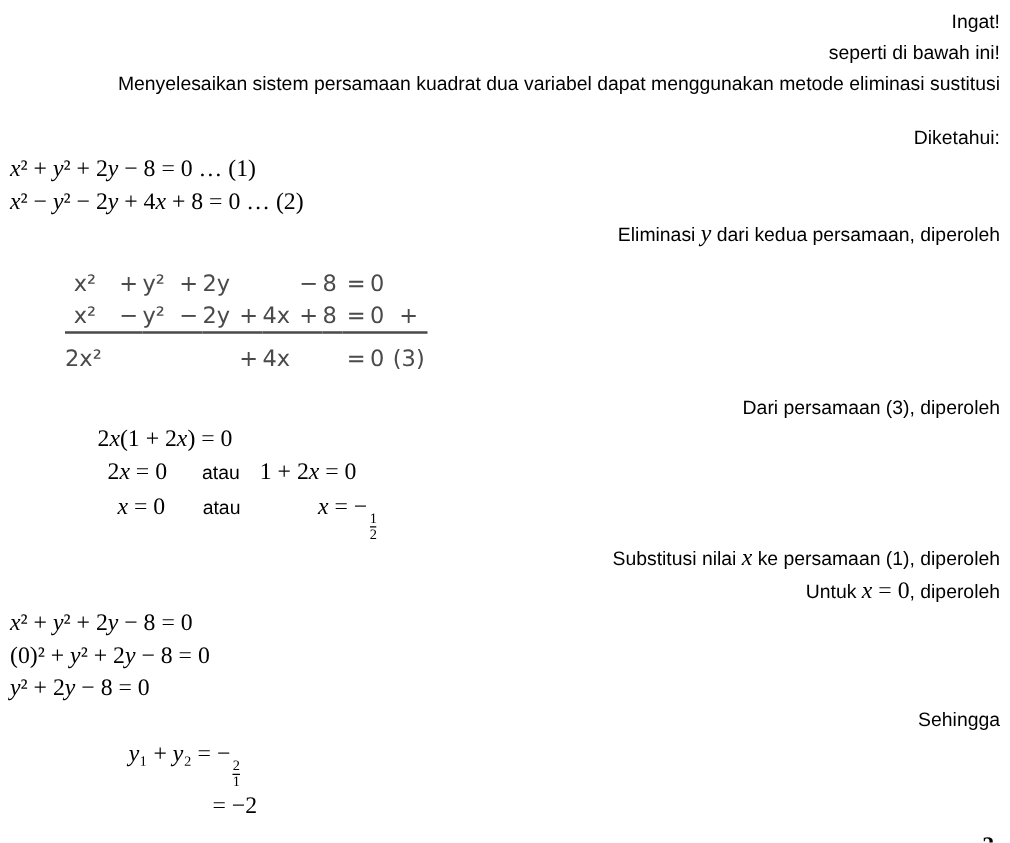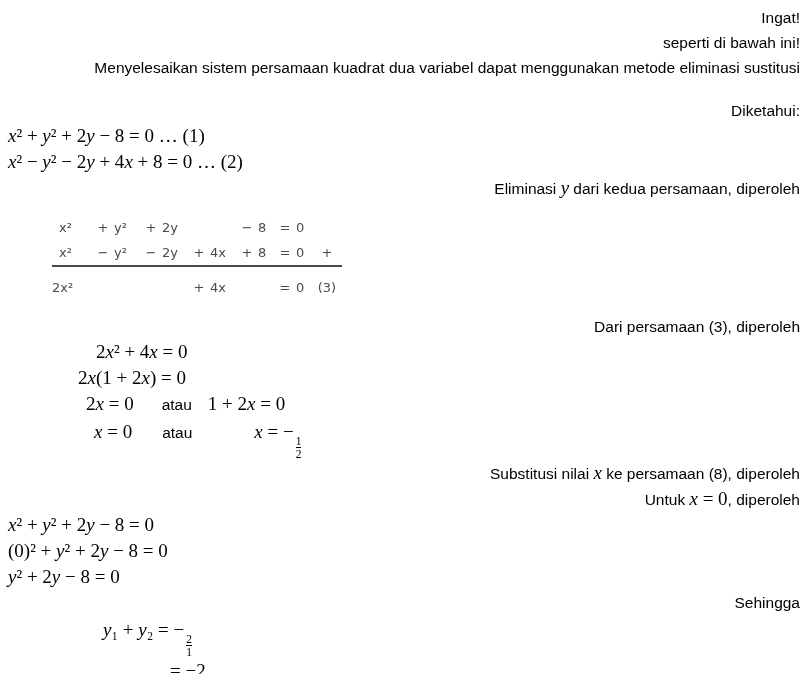--- a/index.html
+++ b/index.html
@@ -25,21 +25,21 @@
   .gap-atau1{margin-left:28px;}
   .gap-eq3b{margin-left:16px;}
   .gap-atau2{margin-left:30px;}
   .gap-eq4b{margin-left:62px;}
   
   .elim{
     margin:14px 0 0 44px;
     display:grid;
     grid-template-columns:40px 22px 26px 22px 26px 22px 26px 22px 16px 22px 16px 30px;
     font-family:"DejaVu Sans",sans-serif;
-    font-size:13px;color:#4a4a4a;
+    font-size:18px;color:#4a4a4a;
     line-height:25px;
   }
   .elim span{display:block;text-align:center;white-space:nowrap;}
   .elim span.l{text-align:left;}
   .elim span.ind{padding-left:7px;}
   .elim span.u{border-bottom:2px solid #4a4a4a;}
   .elim span.r3{padding-top:8px;}
   
   .sub-block{width:192px;}
   
@@ -104,29 +104,28 @@
     <span class="r3">+</span>
     <span class="l r3">4x</span>
     <span class="r3"></span>
     <span class="l r3"></span>
     <span class="r3">=</span>
     <span class="l r3">0</span>
     <span class="r3">(3)</span>
   </div>
 
   <p class="tline" style="margin-top:14px;">Dari persamaan (3), diperoleh</p>
-  <p class="mline ml88"><span class="math mathfmt">2<i>x</i>² + 4<i>x</i> = 0</span></p>
   <p class="mline ml70"><span class="math mathfmt">2<i>x</i>(1 + 2<i>x</i>) = 0</span></p>
   <p class="mline ml78"><span class="math mathfmt">2<i>x</i> = 0</span><span class="gap-atau1">atau</span><span class="math mathfmt gap-eq3b">1 + 2<i>x</i> = 0</span></p>
   <p class="mline-tall ml86"><span class="math mathfmt"><i>x</i> = 0</span><span class="gap-atau2">atau</span><span class="math mathfmt gap-eq4b"><i>x</i> = −</span><span class="frac">
         <span class="num">1</span>
         <span class="den">2</span>
       </span></p>
 
-  <p class="tline"><span>Substitusi nilai </span><span class="math mathfmt"><i>x</i></span><span> ke persamaan (8), diperoleh</span></p>
+  <p class="tline"><span>Substitusi nilai </span><span class="math mathfmt"><i>x</i></span><span> ke persamaan (1), diperoleh</span></p>
   <p class="tline"><span>Untuk </span><span class="math mathfmt"><i>x</i> = 0</span><span>, diperoleh</span></p>
 
   <div class="sub-block">
     <p class="mline"><span class="math mathfmt"><i>x</i>² + <i>y</i>² + 2<i>y</i> − 8 = 0</span></p>
     <p class="mline"><span class="math mathfmt">(0)² + <i>y</i>² + 2<i>y</i> − 8 = 0</span></p>
     <p class="mline"><span class="math mathfmt"><i>y</i>² + 2<i>y</i> − 8 = 0</span></p>
   </div>
 
   <p class="tline">Sehingga</p>
   <p class="mline-tall ml95"><span class="math mathfmt"><i>y</i>₁ + <i>y</i>₂ = −</span><span class="frac">

